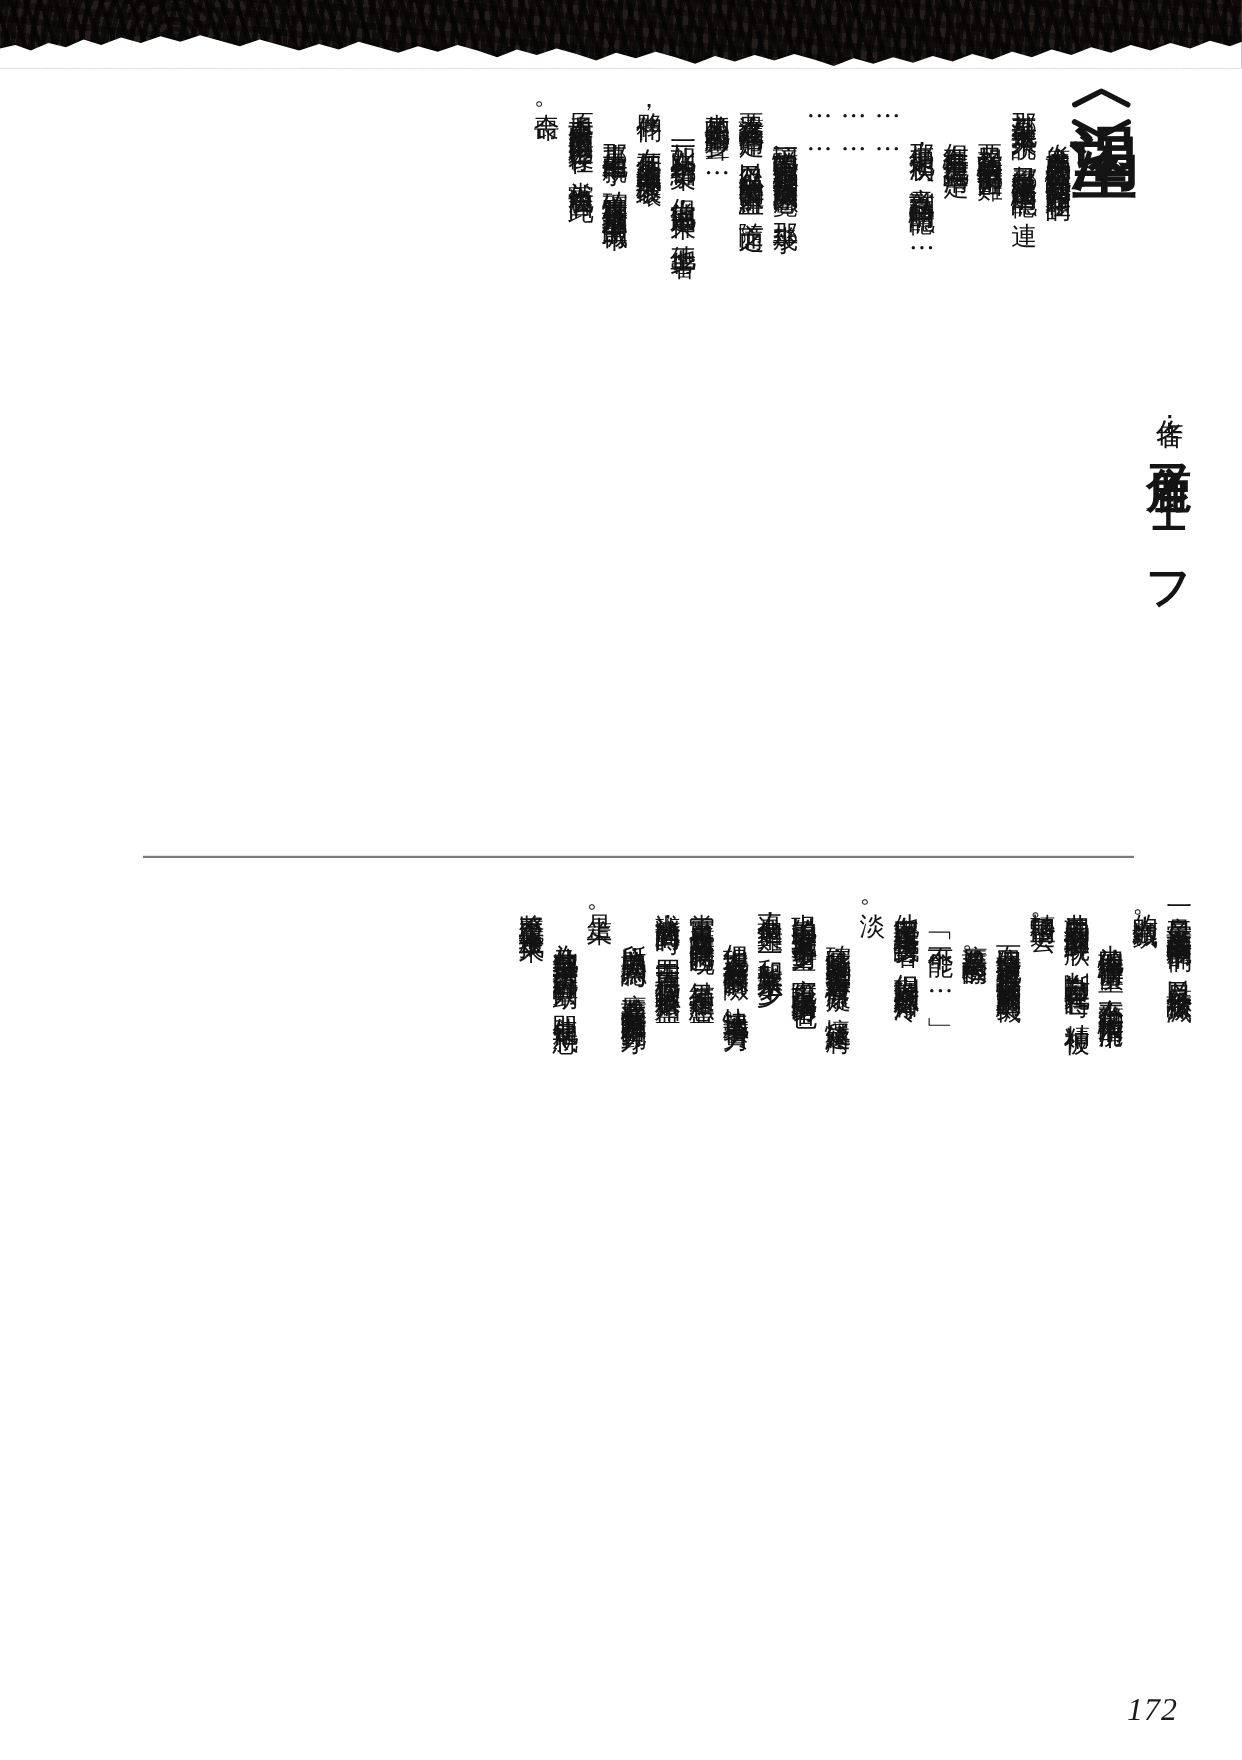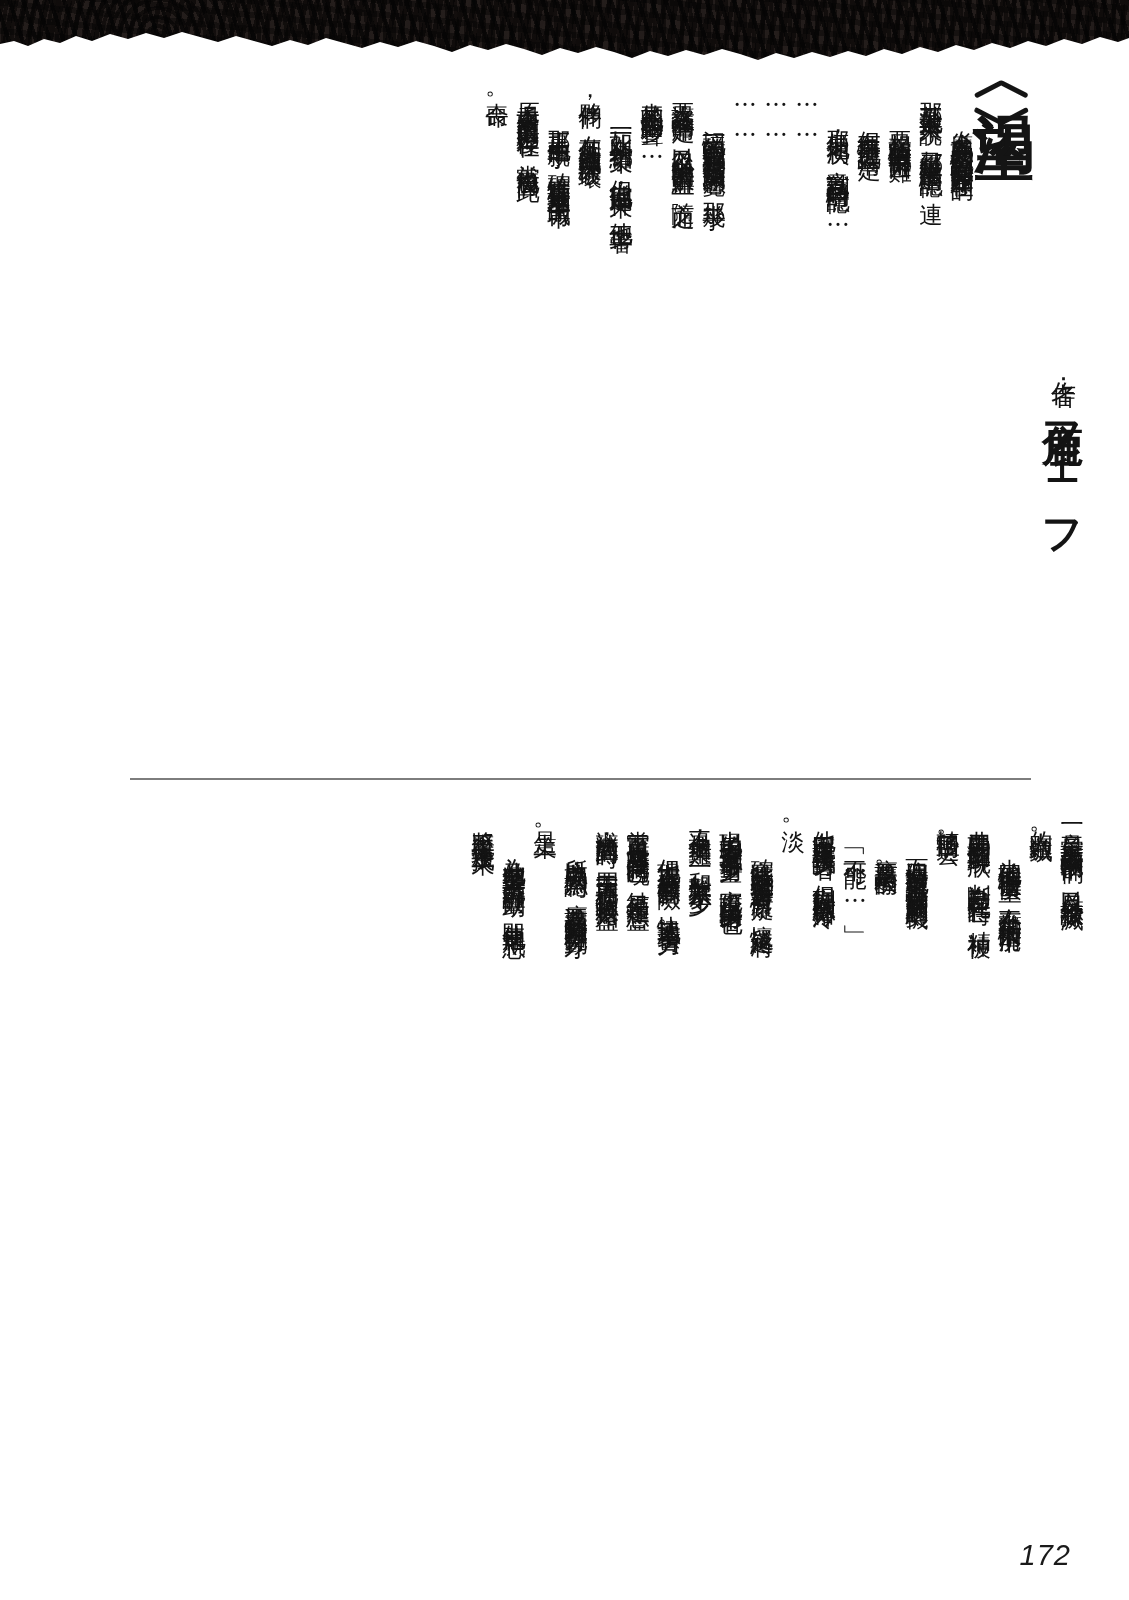--- a/index.html
+++ b/index.html
@@ -139,21 +139,21 @@
     top: 778px;
     height: 2px;
     background: #7d7d7d;
   }
 
   
   .page-number {
     position: absolute;
     right: 58px;
     bottom: 28px;
-    font-family: Liberation Sans, sans-serif;
+    font-family: Liberation Serif, serif;
     font-style: italic;
     font-size: 29px;
     color: #1a1a1a;
     letter-spacing: 1px;
   }
 </style>
 </head>
 <body>
 
 <div class="page">

